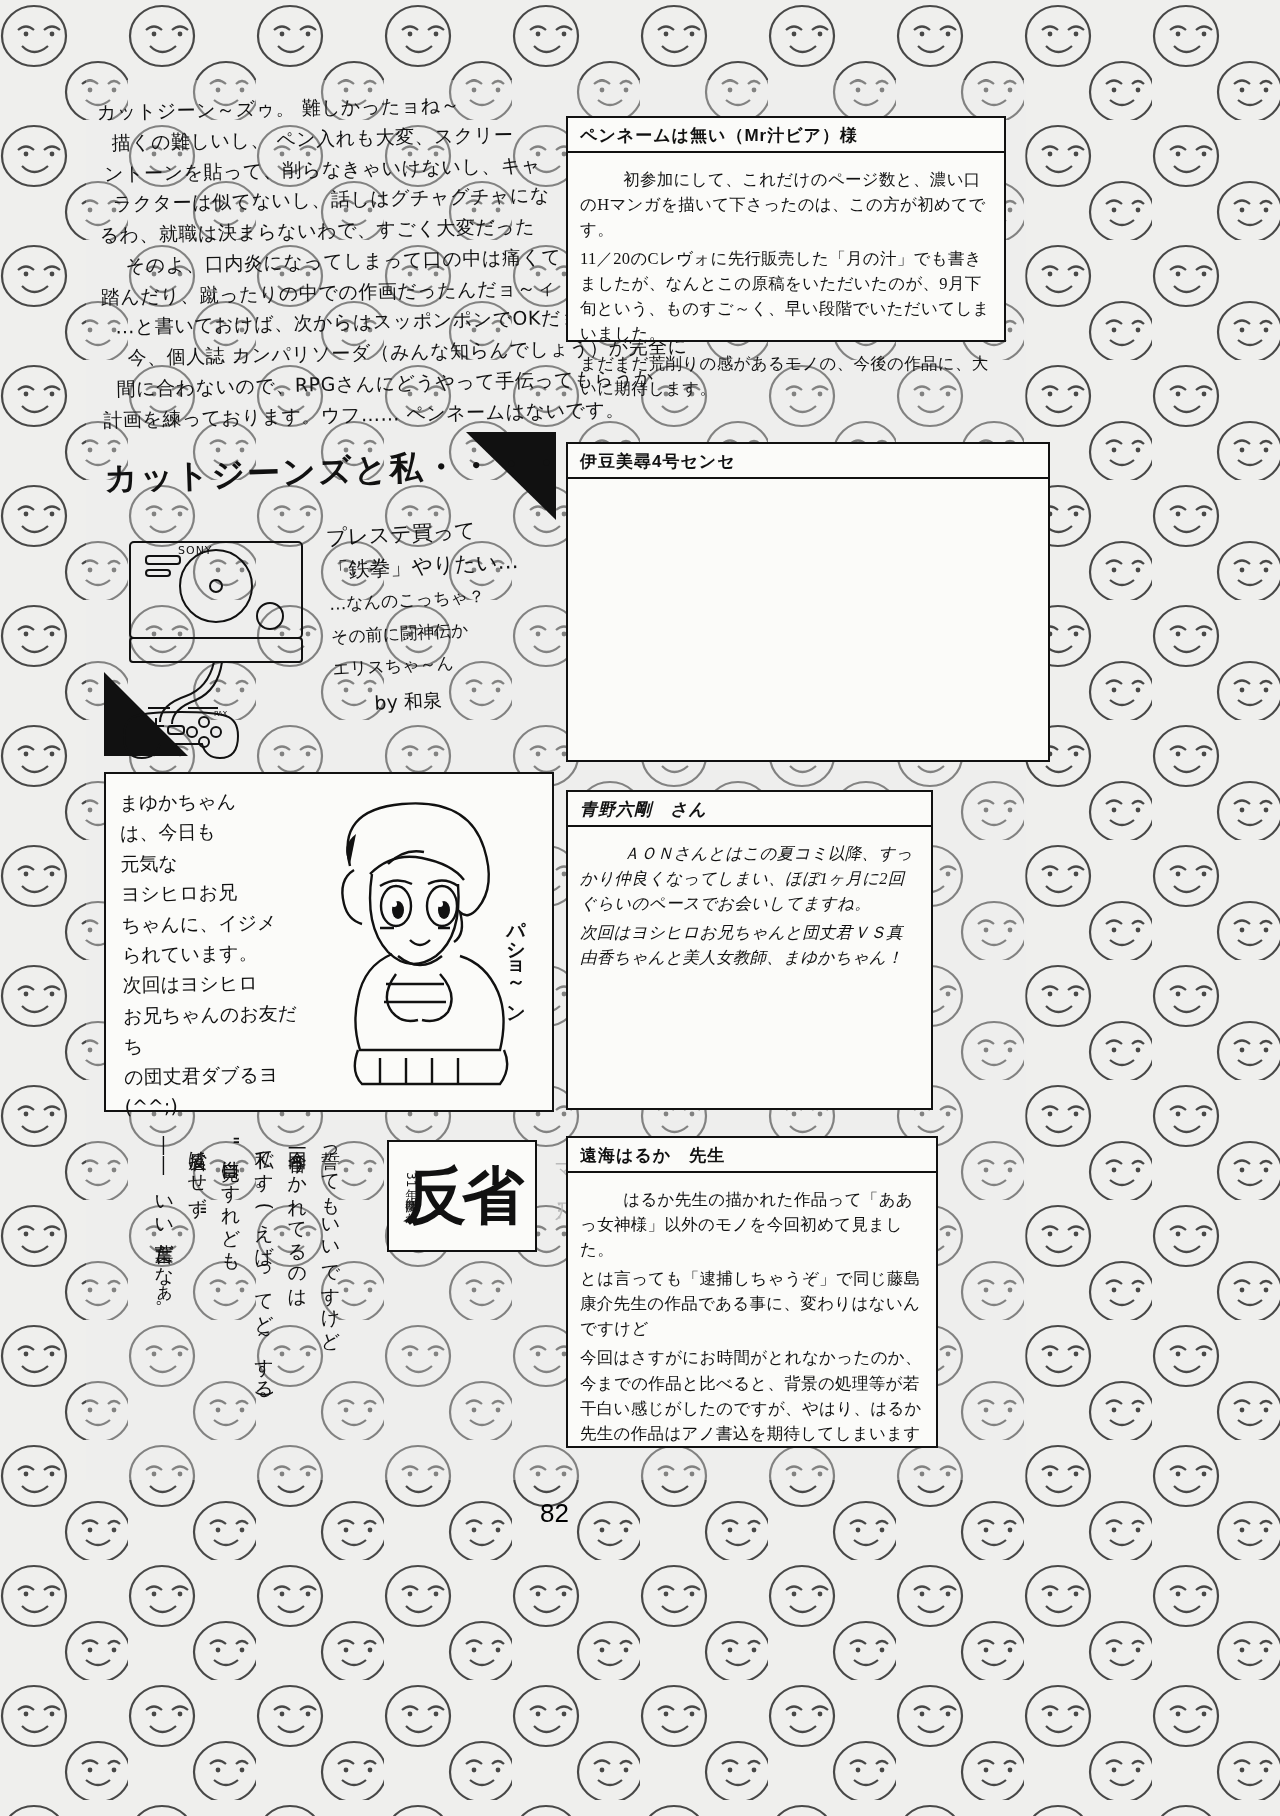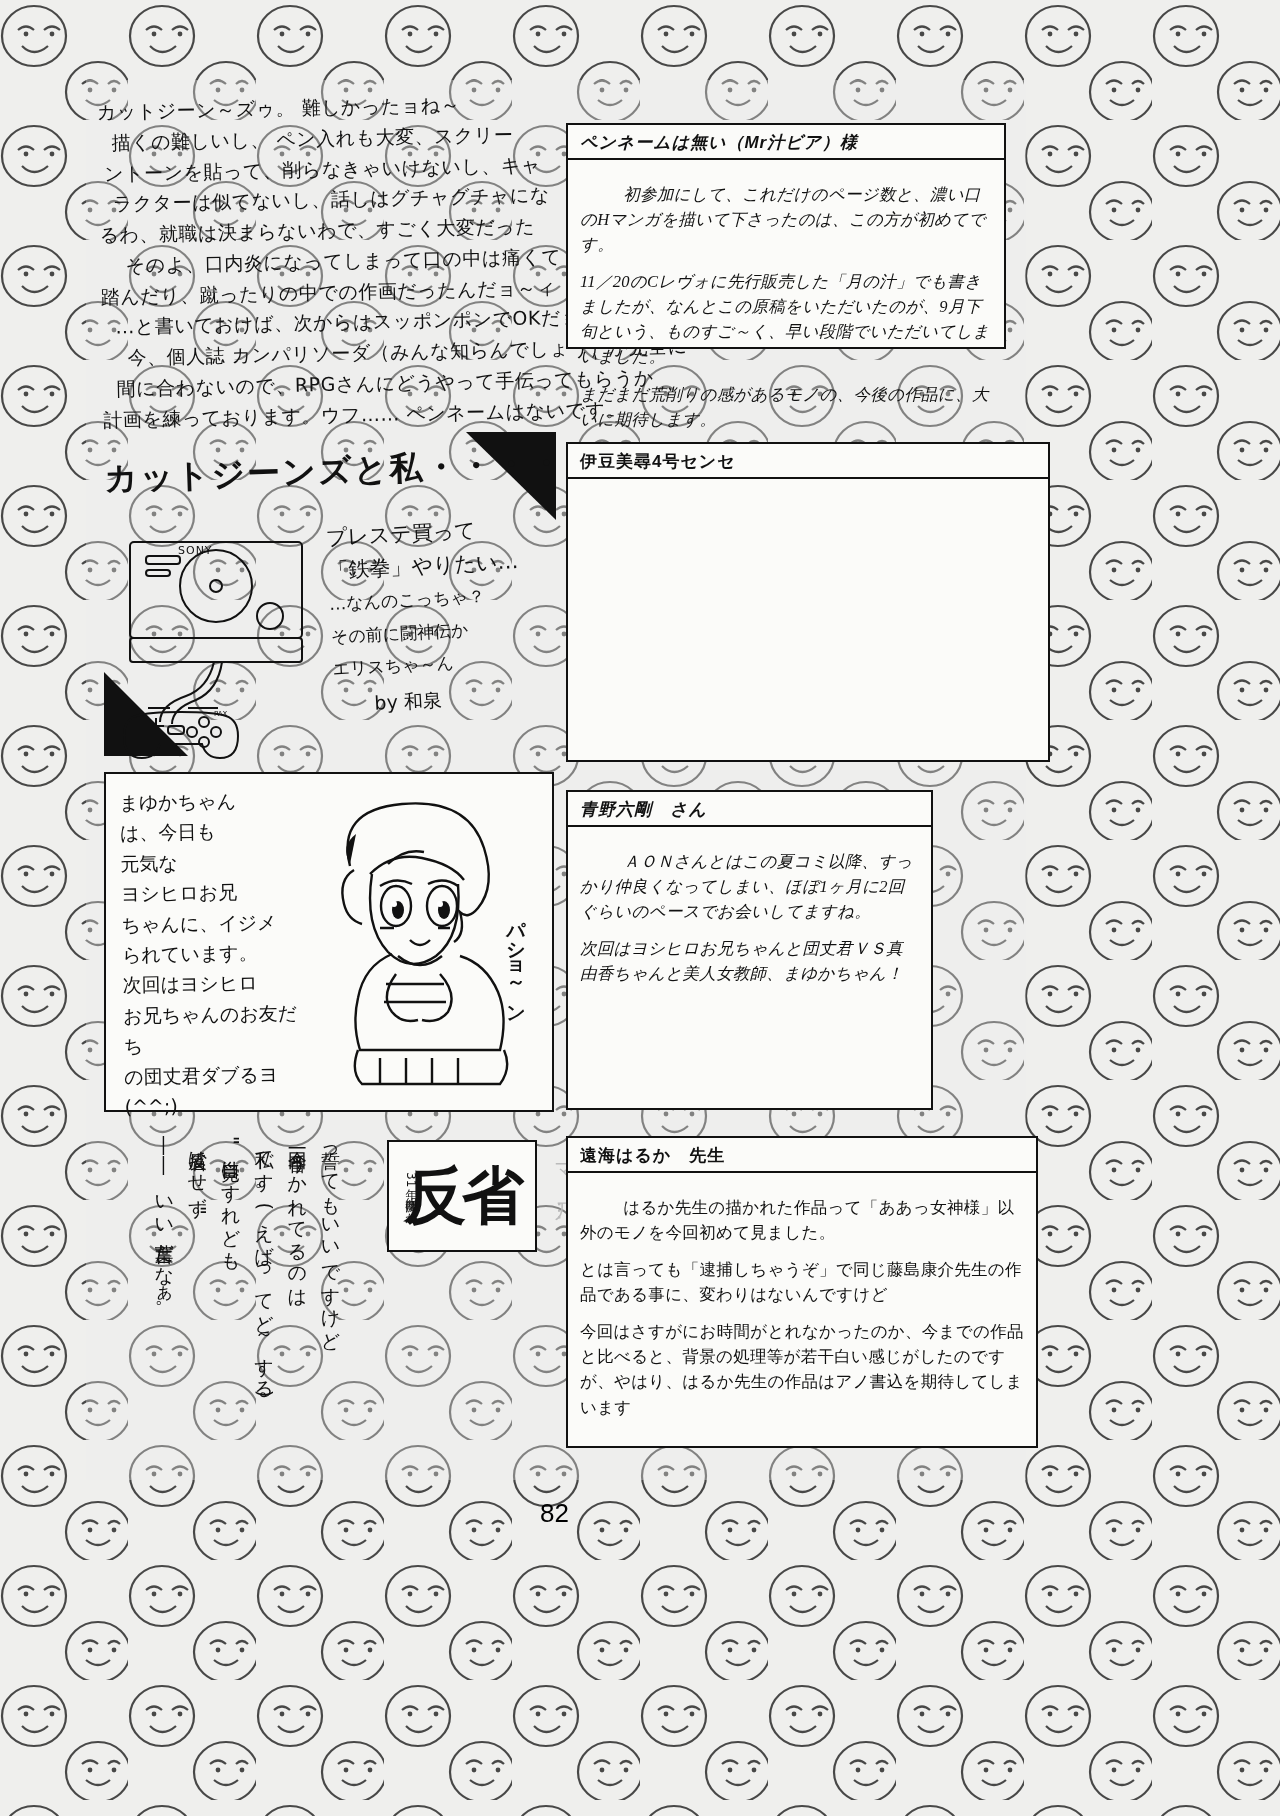--- a/index.html
+++ b/index.html
@@ -37,21 +37,21 @@
     letter-spacing:1px;
     white-space:nowrap;
   }
   .box-body{
     padding:10px 12px 8px 12px;
     font-size:16.5px;
     line-height:1.52;
     color:#111;
     letter-spacing:.3px;
   }
-  .box-body p{margin:12px 0 1px 0;}
+  .box-body p{margin:4px 0 1px 0;}
   .box-body p.indent{text-indent:1.6em;}
 
   
   .hand{
     position:absolute;
     font-family:"DejaVu Sans", sans-serif;
     color:#111;
   }
   #handwritten-intro{
     left:100px;top:92px;width:450px;height:330px;
@@ -139,24 +139,24 @@
   #reflection-vertical-text{
     position:absolute;left:148px;top:1136px;height:320px;
     writing-mode:vertical-rl;
     font-family:"DejaVu Sans", sans-serif;
     font-size:19px;line-height:1.75;color:#111;
     letter-spacing:1px;
   }
   #reflection-vertical-text span{display:block;}
 
   
-  #box-mrjuice{ left:566px; top:123px;  width:440px; height:226px;font-style:italic;}
+  #box-mrjuice{ left:566px; top:116px;  width:440px; height:226px;}
   #box-izumi{   left:566px; top:442px;  width:484px; height:320px;}
   #box-aono{    left:566px; top:790px;  width:367px; height:320px;font-style:italic;}
-  #box-enkai{   left:566px; top:1136px; width:472px; height:312px;}
+  #box-enkai{   left:566px; top:1136px; width:372px; height:312px;}
 
   
   #page-number{
     position:absolute;left:540px;top:1498px;
     font-family:"Liberation Sans", sans-serif;
     font-size:26px;color:#000000;
   }
 
   
   #faint-vertical{

